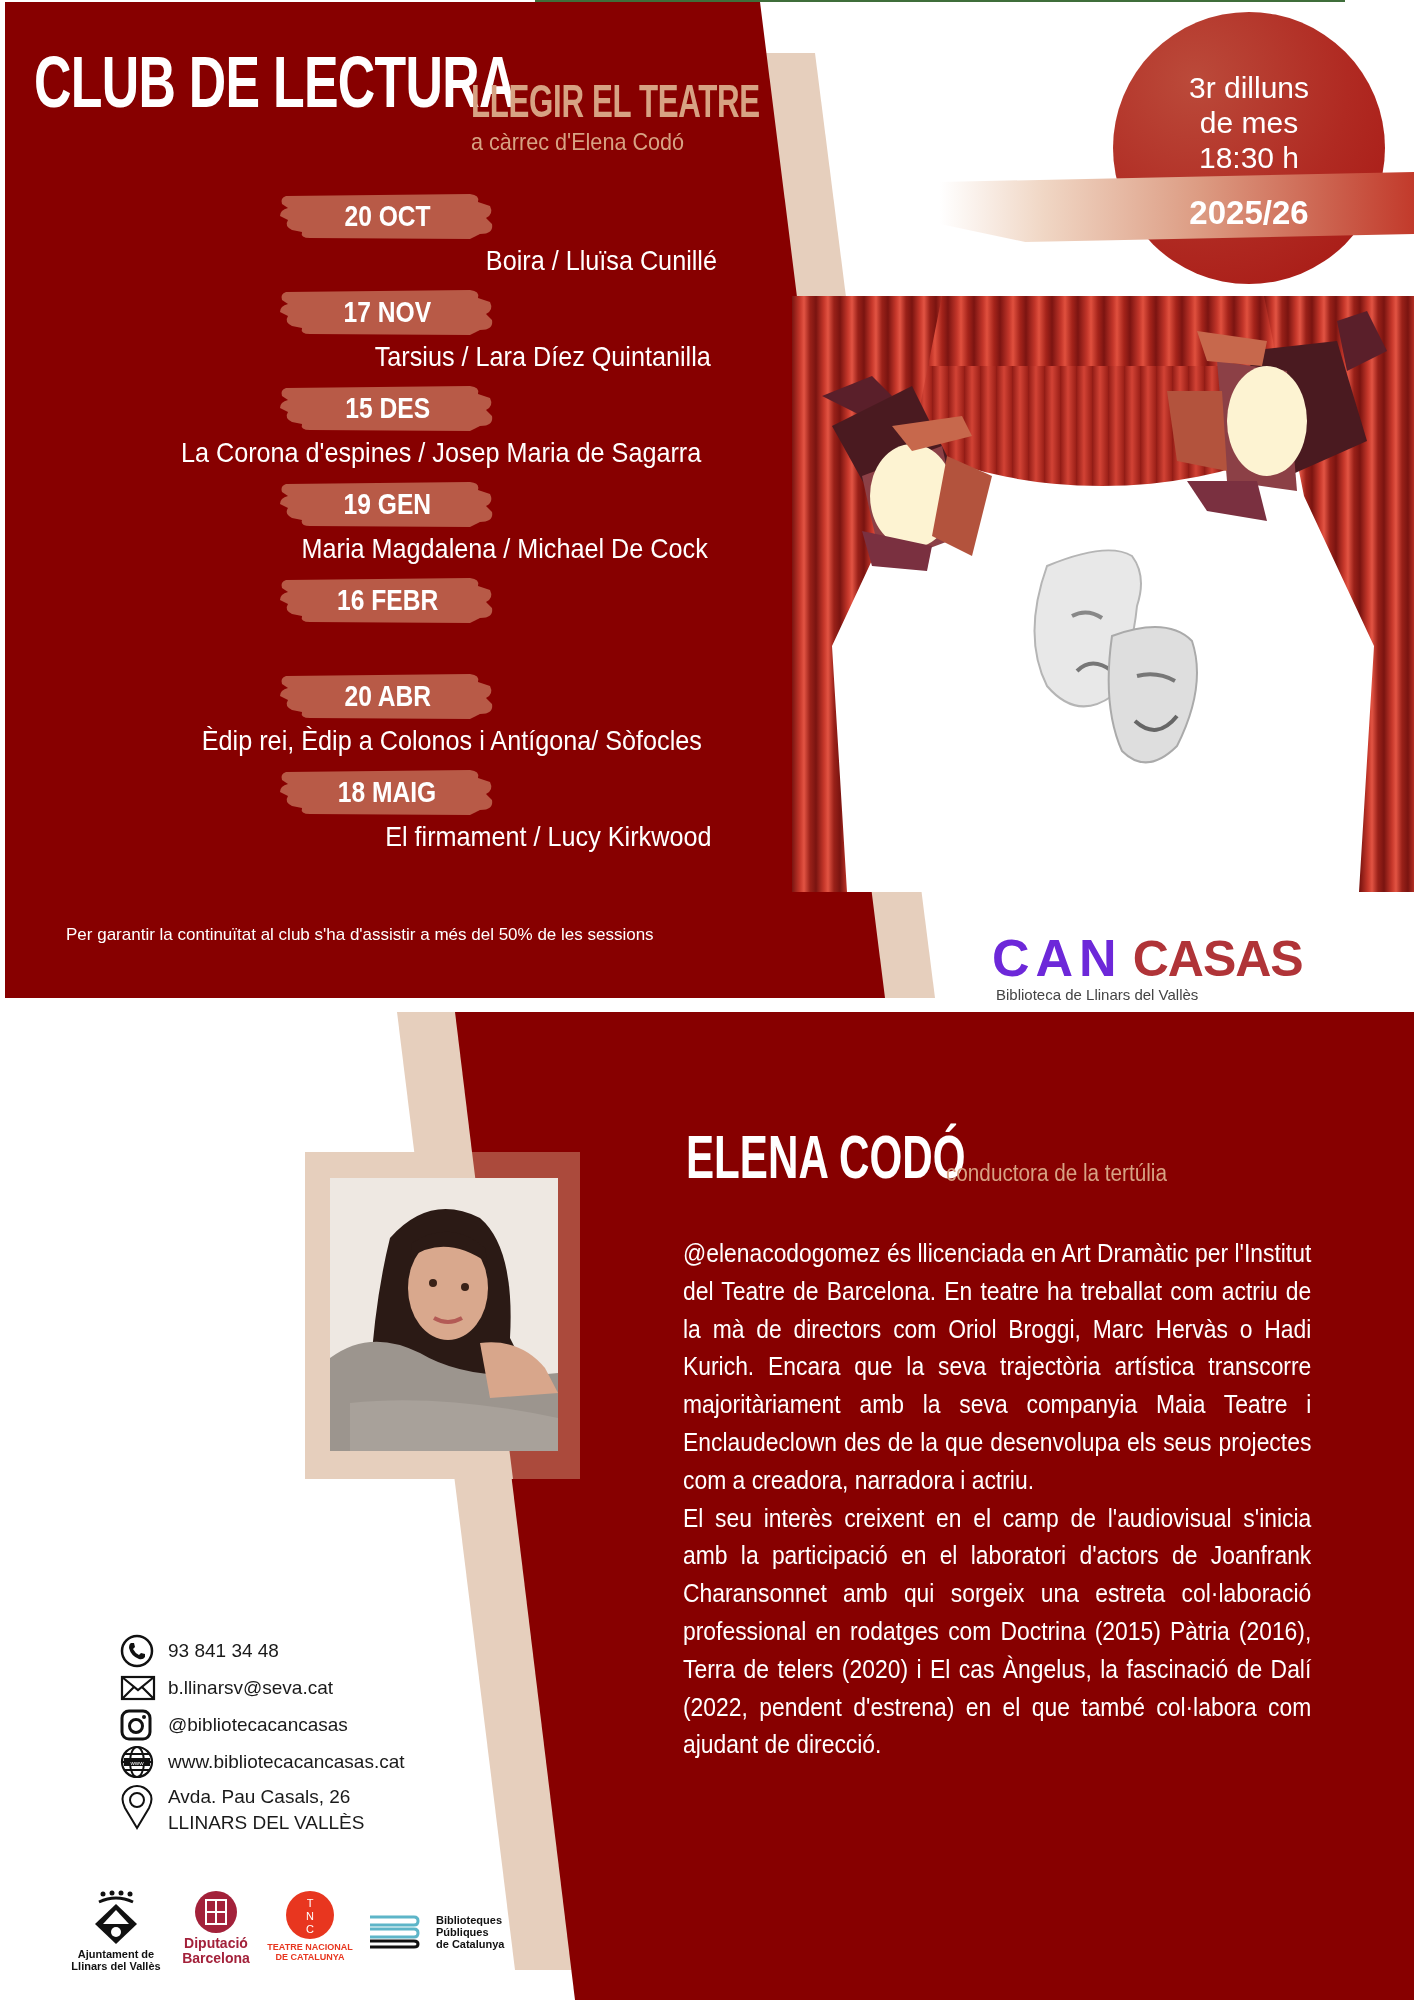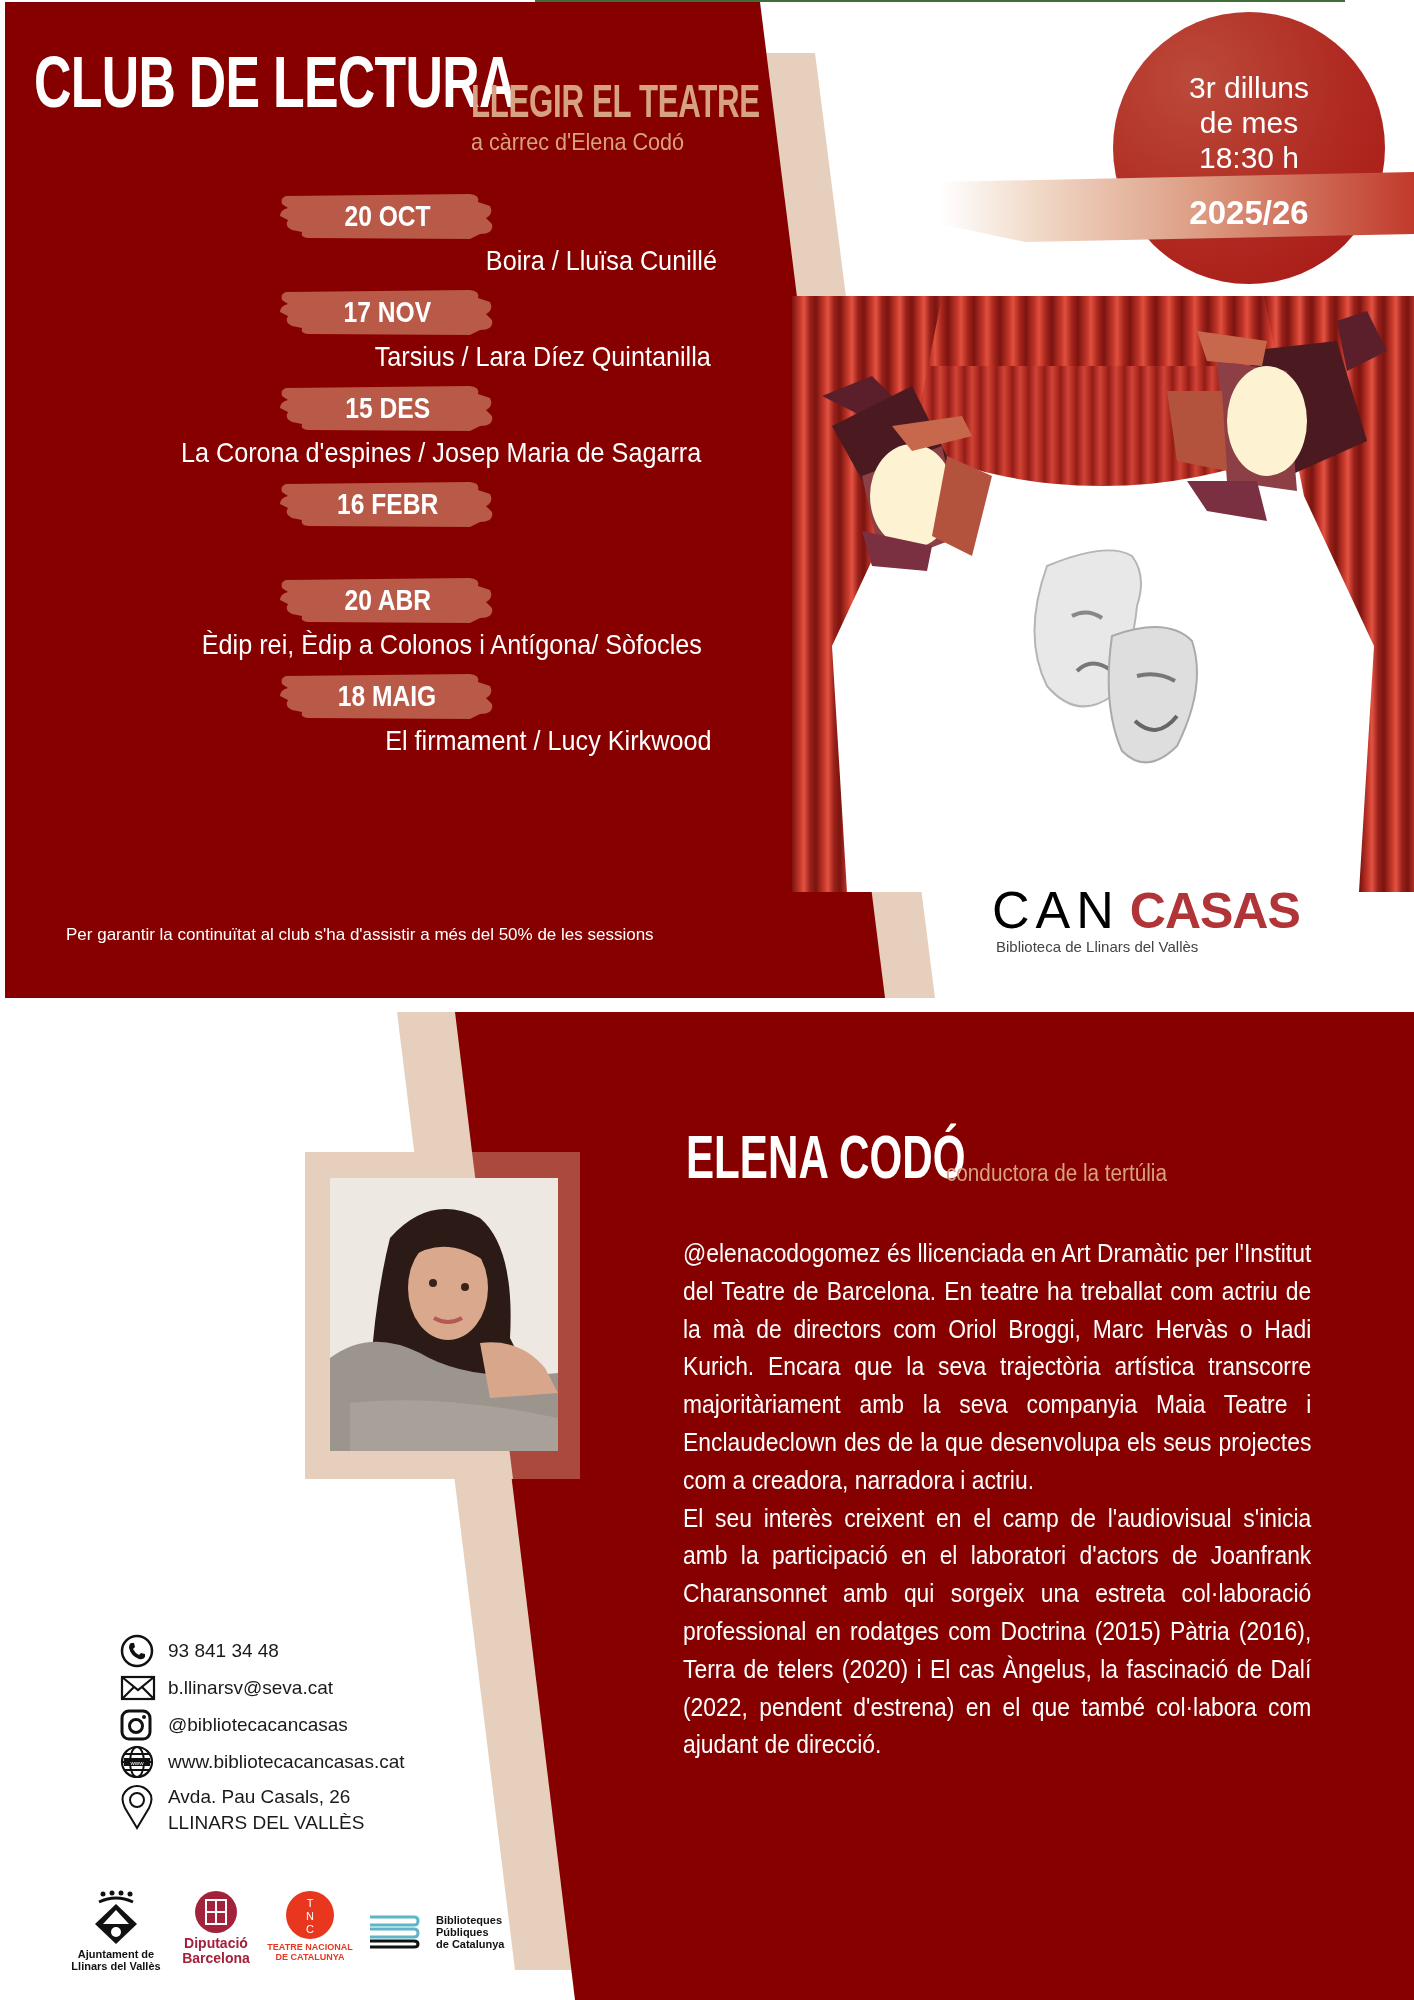--- a/index.html
+++ b/index.html
@@ -106,21 +106,21 @@
     clip-path: polygon(0 0, 150px 0, 150px 596px, 95px 596px, 110px 350px, 40px 200px);
   }
   .spotlight {
     width: 140px; height: 120px;
   }
   .mask-pair { left: 225px; top: 250px; width: 190px; height: 230px; }
 
   
   .logo-cancasas { left: 992px; top: 884px; }
   .logo-can {
-    font-size: 52px; color: #000000; letter-spacing: 6px; line-height: 1; font-weight: normal;
+    font-size: 52px; color: #6d28d9; letter-spacing: 6px; line-height: 1; font-weight: bold; margin-top: 48px;
   }
   .logo-casas {
     font-size: 50px; color: #b03438; font-weight: bold; line-height: 1; letter-spacing: -1px;
   }
   .logo-sub { font-size: 15px; color: #444; margin-top: 2px; margin-left: 4px; }
   .bottom-beige-strip2 {
     left: 0; top: 1000px; width: 1414px; height: 1000px;
     background: #e6cfbd;
     clip-path: polygon(397px 12px, 460px 12px, 575px 970px, 515px 970px);
   }
@@ -200,20 +200,29 @@
     <div class="book-title"><span>Tarsius / Lara Díez Quintanilla</span></div>
   </div>
   <div class="session">
     <div class="date-brush">
       <svg width="215" height="48" viewBox="0 0 215 48">
           <path d="M6 4 L190 2 Q200 3 198 10 L210 14 Q214 22 206 26 L212 32 Q214 42 200 42 L190 47 L30 46 Q20 46 22 40 L12 38 Q4 34 8 28 L0 24 Q0 18 8 16 L2 12 Q0 6 6 4 Z" fill="#b85a47"></path>
         </svg>
     </div>
     <div class="date-label"><span>15 DES</span></div>
     <div class="book-title"><span>La Corona d'espines / Josep Maria de Sagarra</span></div>
+  </div>
+  <div class="session">
+    <div class="date-brush">
+      <svg width="215" height="48" viewBox="0 0 215 48">
+          <path d="M6 4 L190 2 Q200 3 198 10 L210 14 Q214 22 206 26 L212 32 Q214 42 200 42 L190 47 L30 46 Q20 46 22 40 L12 38 Q4 34 8 28 L0 24 Q0 18 8 16 L2 12 Q0 6 6 4 Z" fill="#b85a47"></path>
+        </svg>
+    </div>
+    <div class="date-label"><span>19 GEN</span></div>
+    <div class="book-title"><span>Maria Magdalena / Michael De Cock</span></div>
   </div>
   <div class="session">
     <div class="date-brush">
       <svg width="215" height="48" viewBox="0 0 215 48">
           <path d="M6 4 L190 2 Q200 3 198 10 L210 14 Q214 22 206 26 L212 32 Q214 42 200 42 L190 47 L30 46 Q20 46 22 40 L12 38 Q4 34 8 28 L0 24 Q0 18 8 16 L2 12 Q0 6 6 4 Z" fill="#b85a47"></path>
         </svg>
     </div>
     <div class="date-label"><span>16 FEBR</span></div>
   </div>
   <div class="session">

